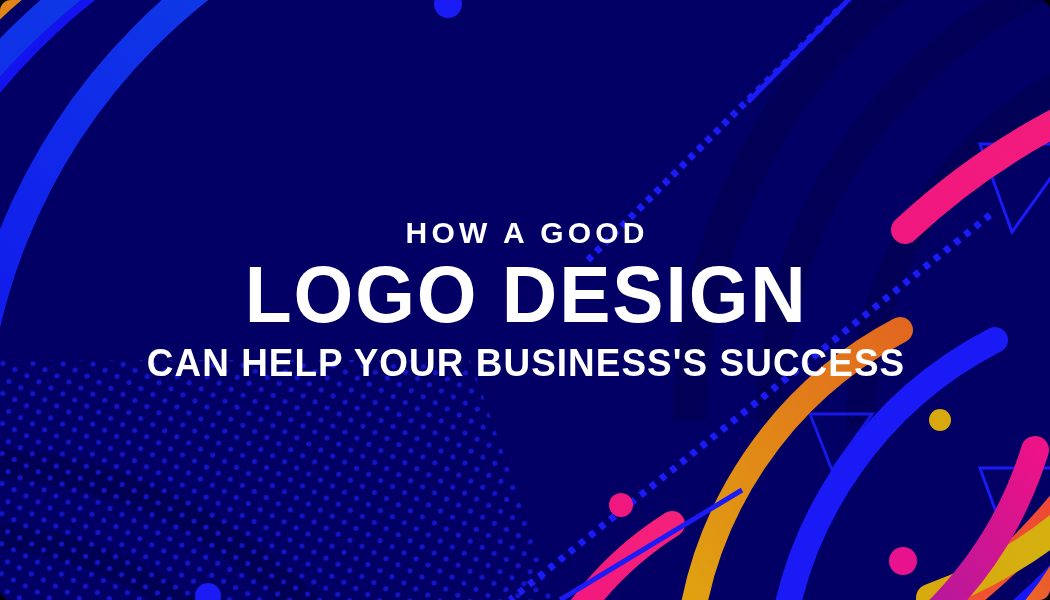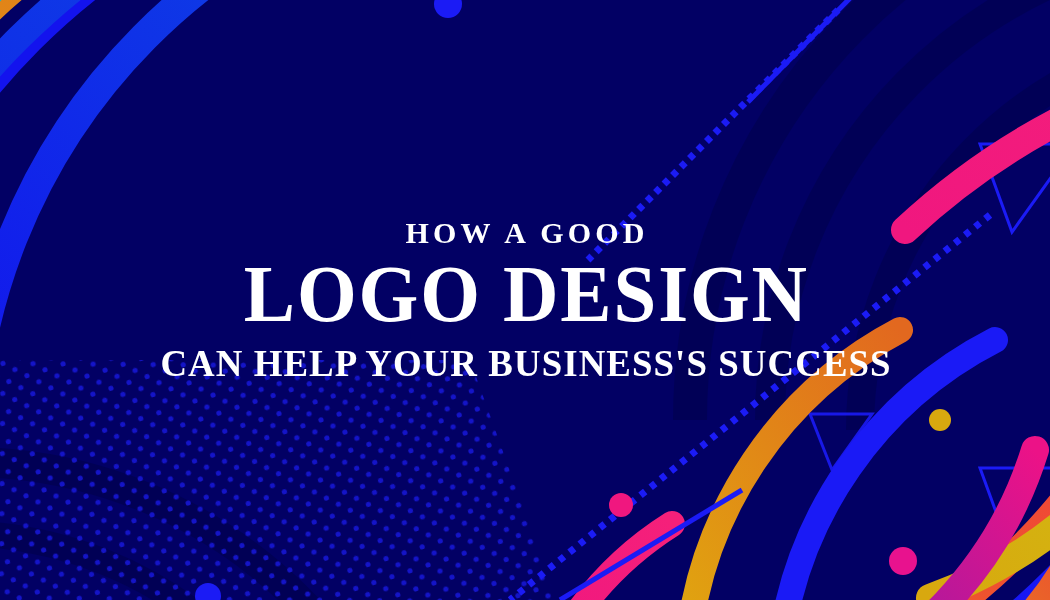--- a/index.html
+++ b/index.html
@@ -7,21 +7,22 @@
     margin: 0;
     padding: 0;
     background: #000;
   }
   #banner {
     position: relative;
     width: 1050px;
     height: 600px;
     overflow: hidden;
     background: #020064;
-    font-family: Liberation Serif, serif;
+    font-family: Liberation Sans, sans-serif;
+    border-radius: 11px;
   }
   #bg-svg {
     position: absolute;
     top: 0; left: 0;
     width: 1050px;
     height: 600px;
     display: block;
   }
   #headline {
     position: absolute;

